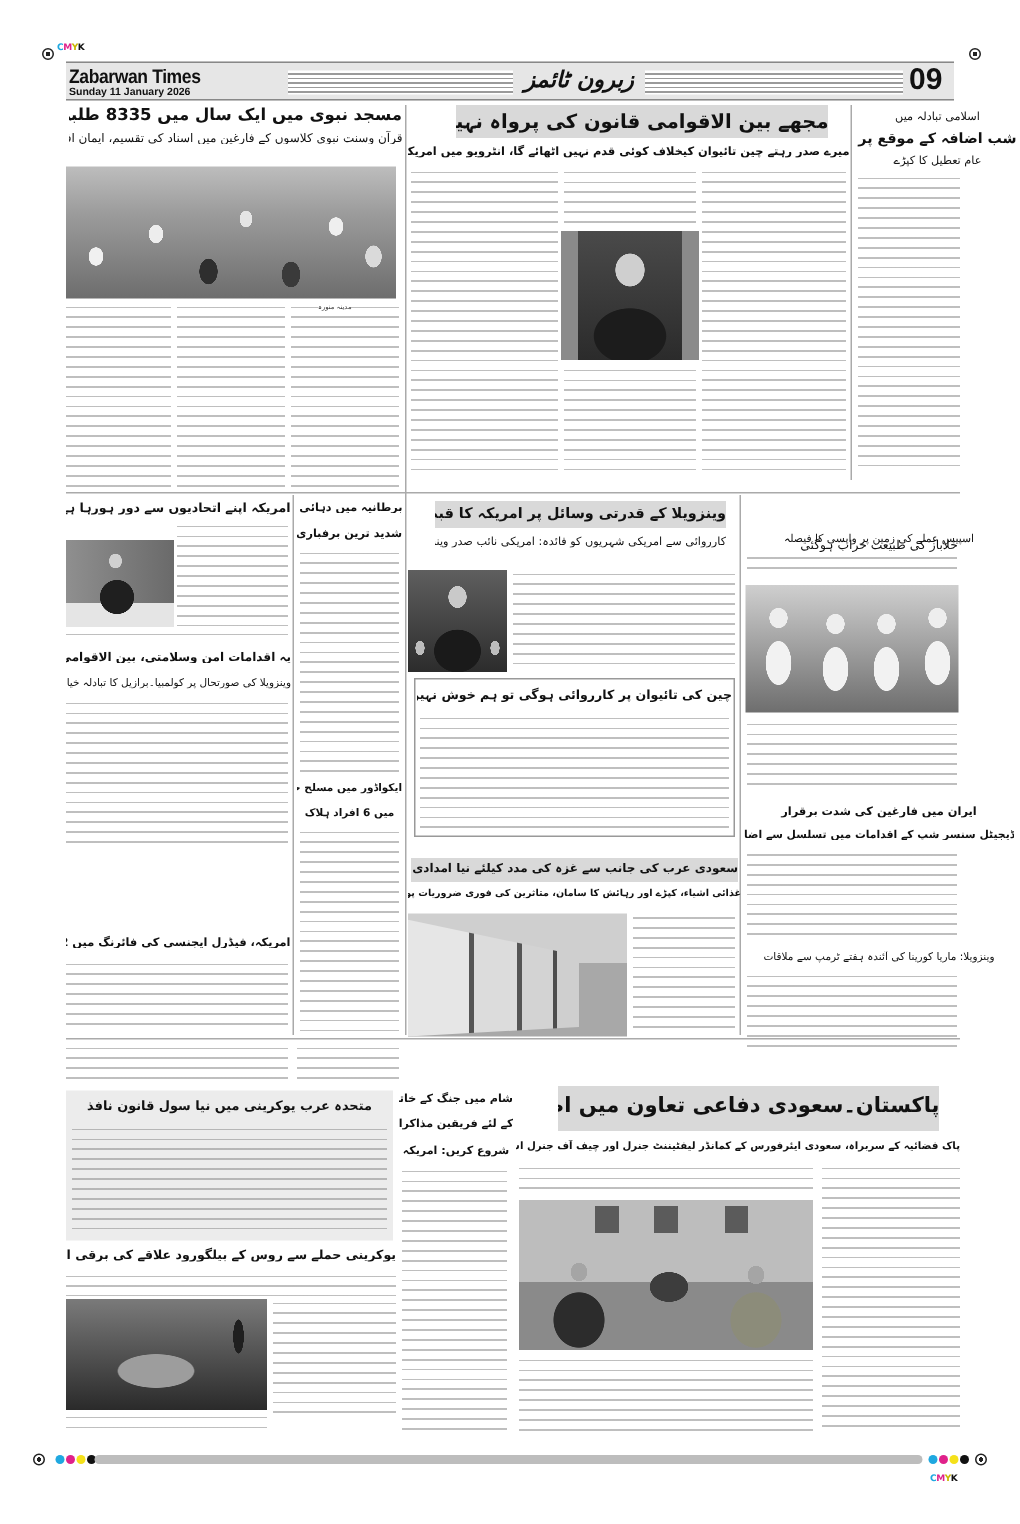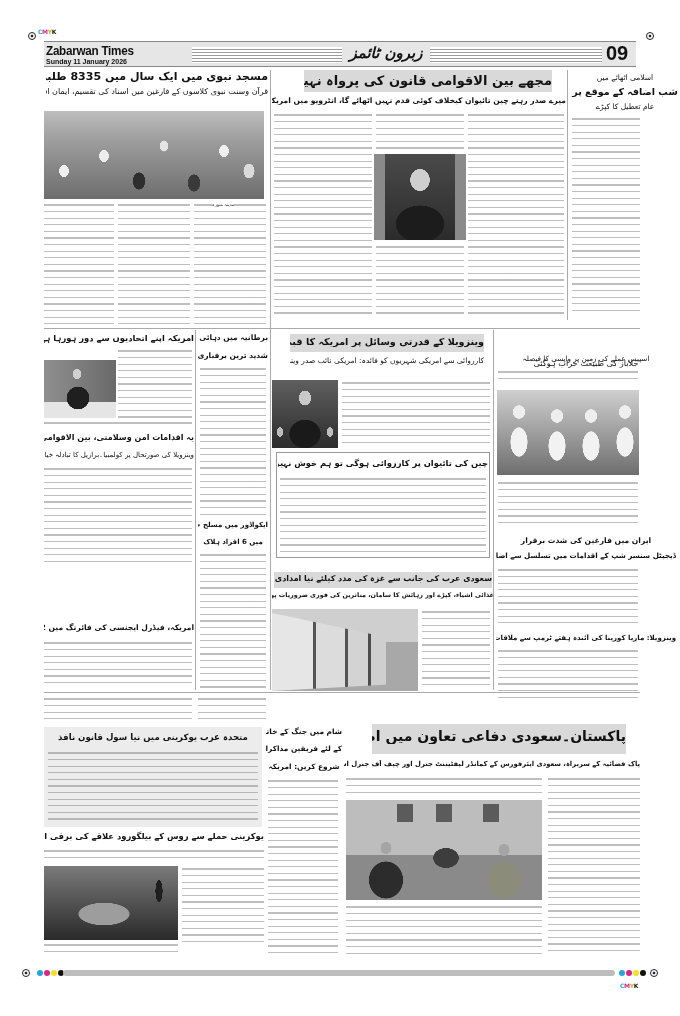--- a/index.html
+++ b/index.html
@@ -59,21 +59,21 @@
 <div class="abs urdu" style="left:304px;top:73px;width:248px;font-size:13px;font-weight:bold">مجھے بین الاقوامی قانون کی پرواہ نہیں</div>
 <div class="abs urdu" style="left:272px;top:96px;width:294px;font-size:7.6px;font-weight:bold">میرے صدر رہتے چین تائیوان کیخلاف کوئی قدم نہیں اٹھائے گا، انٹرویو میں امریکی صدر ٹرمپ کا بیان</div>
 <div class="abs body-text filler" style="left:274px;top:112px;width:98px;height:205px"></div>
 <div class="abs body-text filler" style="left:376px;top:112px;width:88px;height:40px"></div>
 <div class="abs body-text filler" style="left:468px;top:112px;width:96px;height:205px"></div>
 <div class="abs photo" style="left:374px;top:154px;width:92px;height:86px;background:linear-gradient(180deg,#4a4a4a,#2b2b2b)">
   <div class="abs" style="left:0;top:0;width:100%;height:100%;background:radial-gradient(ellipse 16px 18px at 46px 26px,#cfcfcf 60%,transparent 62%),radial-gradient(ellipse 34px 26px at 46px 70px,#1c1c1c 70%,transparent 72%),linear-gradient(90deg,#8a8a8a 0 12%,transparent 12% 88%,#8a8a8a 88%)"></div>
 </div>
 <div class="abs body-text filler" style="left:376px;top:244px;width:88px;height:73px"></div>
 
-<div class="abs urdu" style="left:570px;top:73px;width:110px;font-size:7.5px">اسلامی اٹھائے میں</div>
+<div class="abs urdu" style="left:570px;top:73px;width:110px;font-size:7.5px">اسلامی تبادلہ میں</div>
 <div class="abs urdu" style="left:570px;top:86px;width:110px;font-size:9.5px;font-weight:bold">شب اضافہ کے موقع پر</div>
 <div class="abs urdu" style="left:570px;top:102px;width:110px;font-size:7.5px">عام تعطیل کا کپڑے</div>
 <div class="abs body-text filler" style="left:572px;top:116px;width:68px;height:200px"></div>
 
 <div class="abs rule-h" style="left:44px;top:328px;width:596px"></div>
 
 <div class="abs urdu" style="left:44px;top:333px;width:150px;font-size:8.4px;font-weight:bold">امریکہ اپنے اتحادیوں سے دور ہورہا ہے: فرانسیسی صدر</div>
 <div class="abs photo" style="left:44px;top:360px;width:72px;height:58px;background:linear-gradient(90deg,#8f8f8f,#6a6a6a)">
   <div class="abs" style="left:0;top:0;width:100%;height:100%;background:radial-gradient(ellipse 7px 8px at 33px 14px,#d0d0d0 60%,transparent 62%),radial-gradient(ellipse 16px 16px at 34px 38px,#1f1f1f 70%,transparent 72%),linear-gradient(0deg,#e5e5e5 0 28%,transparent 28%)"></div>
 </div>
@@ -120,21 +120,21 @@
 <div class="abs body-text filler" style="left:498px;top:369px;width:140px;height:14px"></div>
 <div class="abs photo" style="left:497px;top:390px;width:142px;height:85px;background:linear-gradient(180deg,#cfcfcf,#6e6e6e)">
   <div class="abs" style="left:0;top:0;width:100%;height:100%;background:radial-gradient(ellipse 10px 11px at 22px 22px,#eee 60%,transparent 62%),radial-gradient(ellipse 10px 11px at 60px 26px,#eee 60%,transparent 62%),radial-gradient(ellipse 10px 11px at 94px 26px,#eee 60%,transparent 62%),radial-gradient(ellipse 10px 11px at 128px 22px,#eee 60%,transparent 62%),radial-gradient(ellipse 14px 24px at 22px 52px,#f2f2f2 60%,transparent 62%),radial-gradient(ellipse 14px 24px at 60px 56px,#f2f2f2 60%,transparent 62%),radial-gradient(ellipse 14px 24px at 94px 56px,#f2f2f2 60%,transparent 62%),radial-gradient(ellipse 14px 24px at 128px 52px,#f2f2f2 60%,transparent 62%)"></div>
 </div>
 <div class="abs body-text filler" style="left:498px;top:480px;width:140px;height:44px"></div>
 
 <div class="abs urdu" style="left:496px;top:536px;width:180px;font-size:7.6px;font-weight:bold">ایران میں فارغین کی شدت برقرار</div>
 <div class="abs urdu" style="left:496px;top:551px;width:180px;font-size:7.2px;font-weight:bold">ڈیجیٹل سنسر شپ کے اقدامات میں تسلسل سے اضافہ</div>
 <div class="abs body-text filler" style="left:498px;top:567px;width:140px;height:60px"></div>
 
-<div class="abs urdu" style="left:496px;top:634px;width:180px;font-size:7px;font-weight:bold">وینزویلا: ماریا کورینا کی آئندہ ہفتے ٹرمپ سے ملاقات</div>
+<div class="abs urdu" style="left:496px;top:634px;width:180px;font-size:7px;font-weight:normal">وینزویلا: ماریا کورینا کی آئندہ ہفتے ٹرمپ سے ملاقات</div>
 <div class="abs body-text filler" style="left:498px;top:648px;width:140px;height:52px"></div>
 
 <div class="abs rule-h" style="left:44px;top:692px;width:596px"></div>
 
 <div class="abs" style="left:44px;top:727px;width:218px;height:100px;background:#ececec"></div>
 <div class="abs urdu" style="left:44px;top:732px;width:218px;font-size:8.6px;font-weight:bold">متحدہ عرب یوکرینی میں نیا سول قانون نافذ</div>
 <div class="abs body-text filler" style="left:48px;top:750px;width:210px;height:74px"></div>
 <div class="abs body-text filler" style="left:44px;top:696px;width:148px;height:28px"></div>
 <div class="abs body-text filler" style="left:198px;top:696px;width:68px;height:28px"></div>
 

